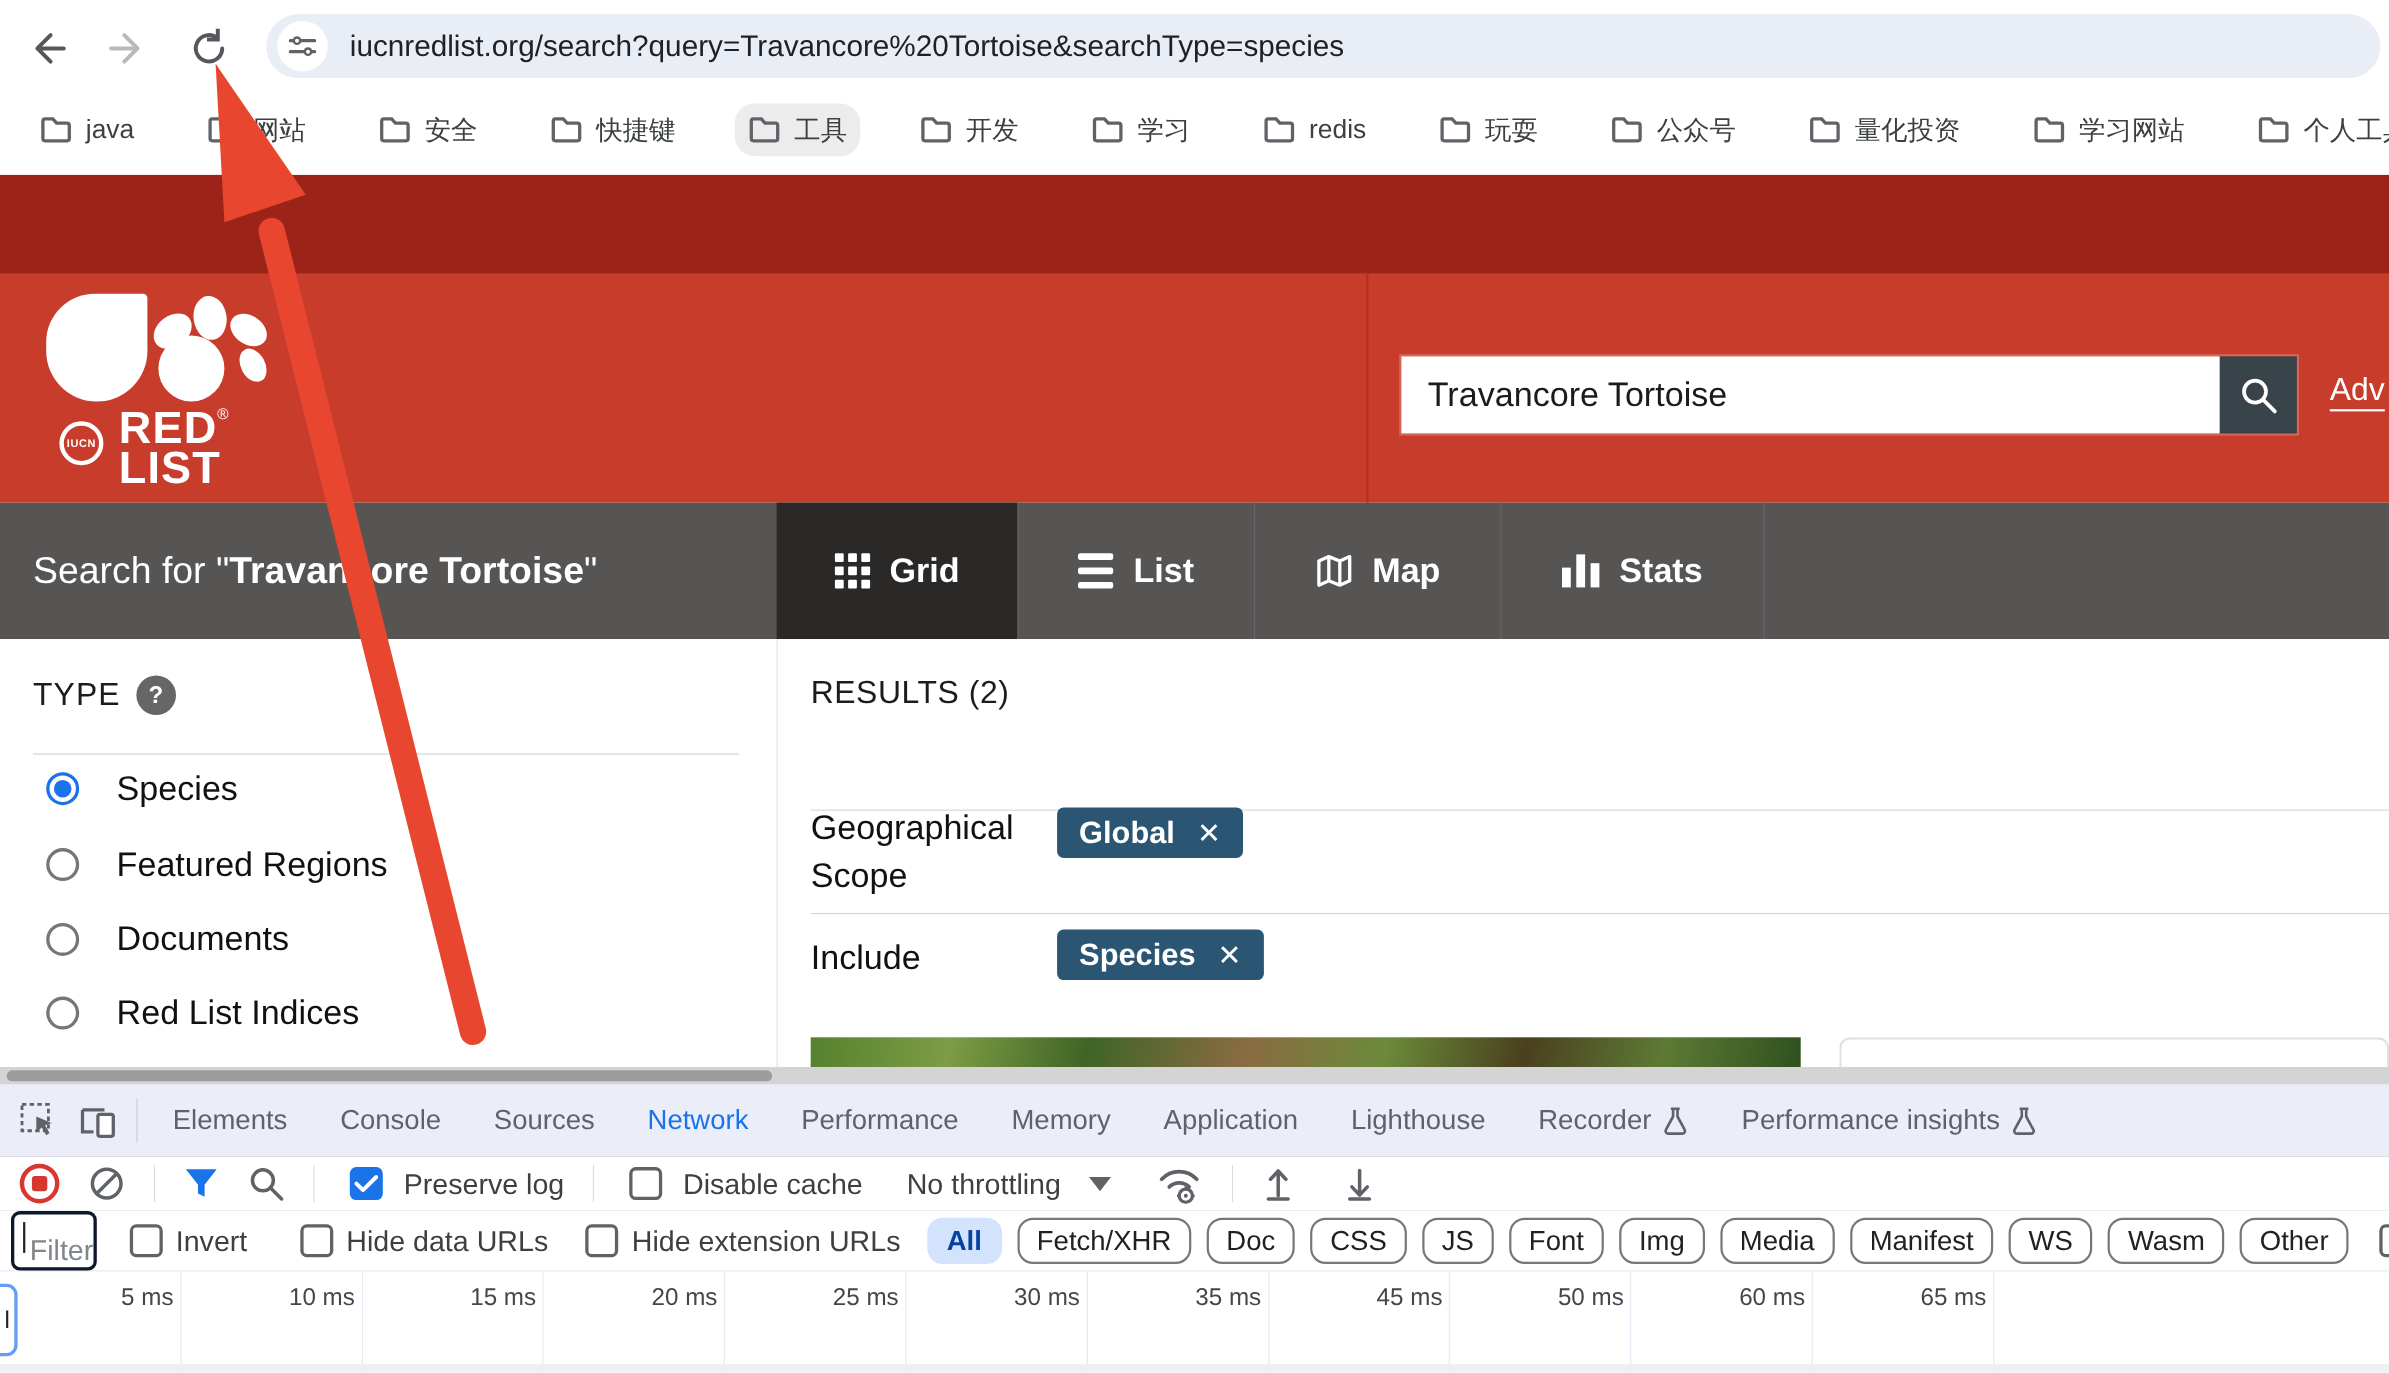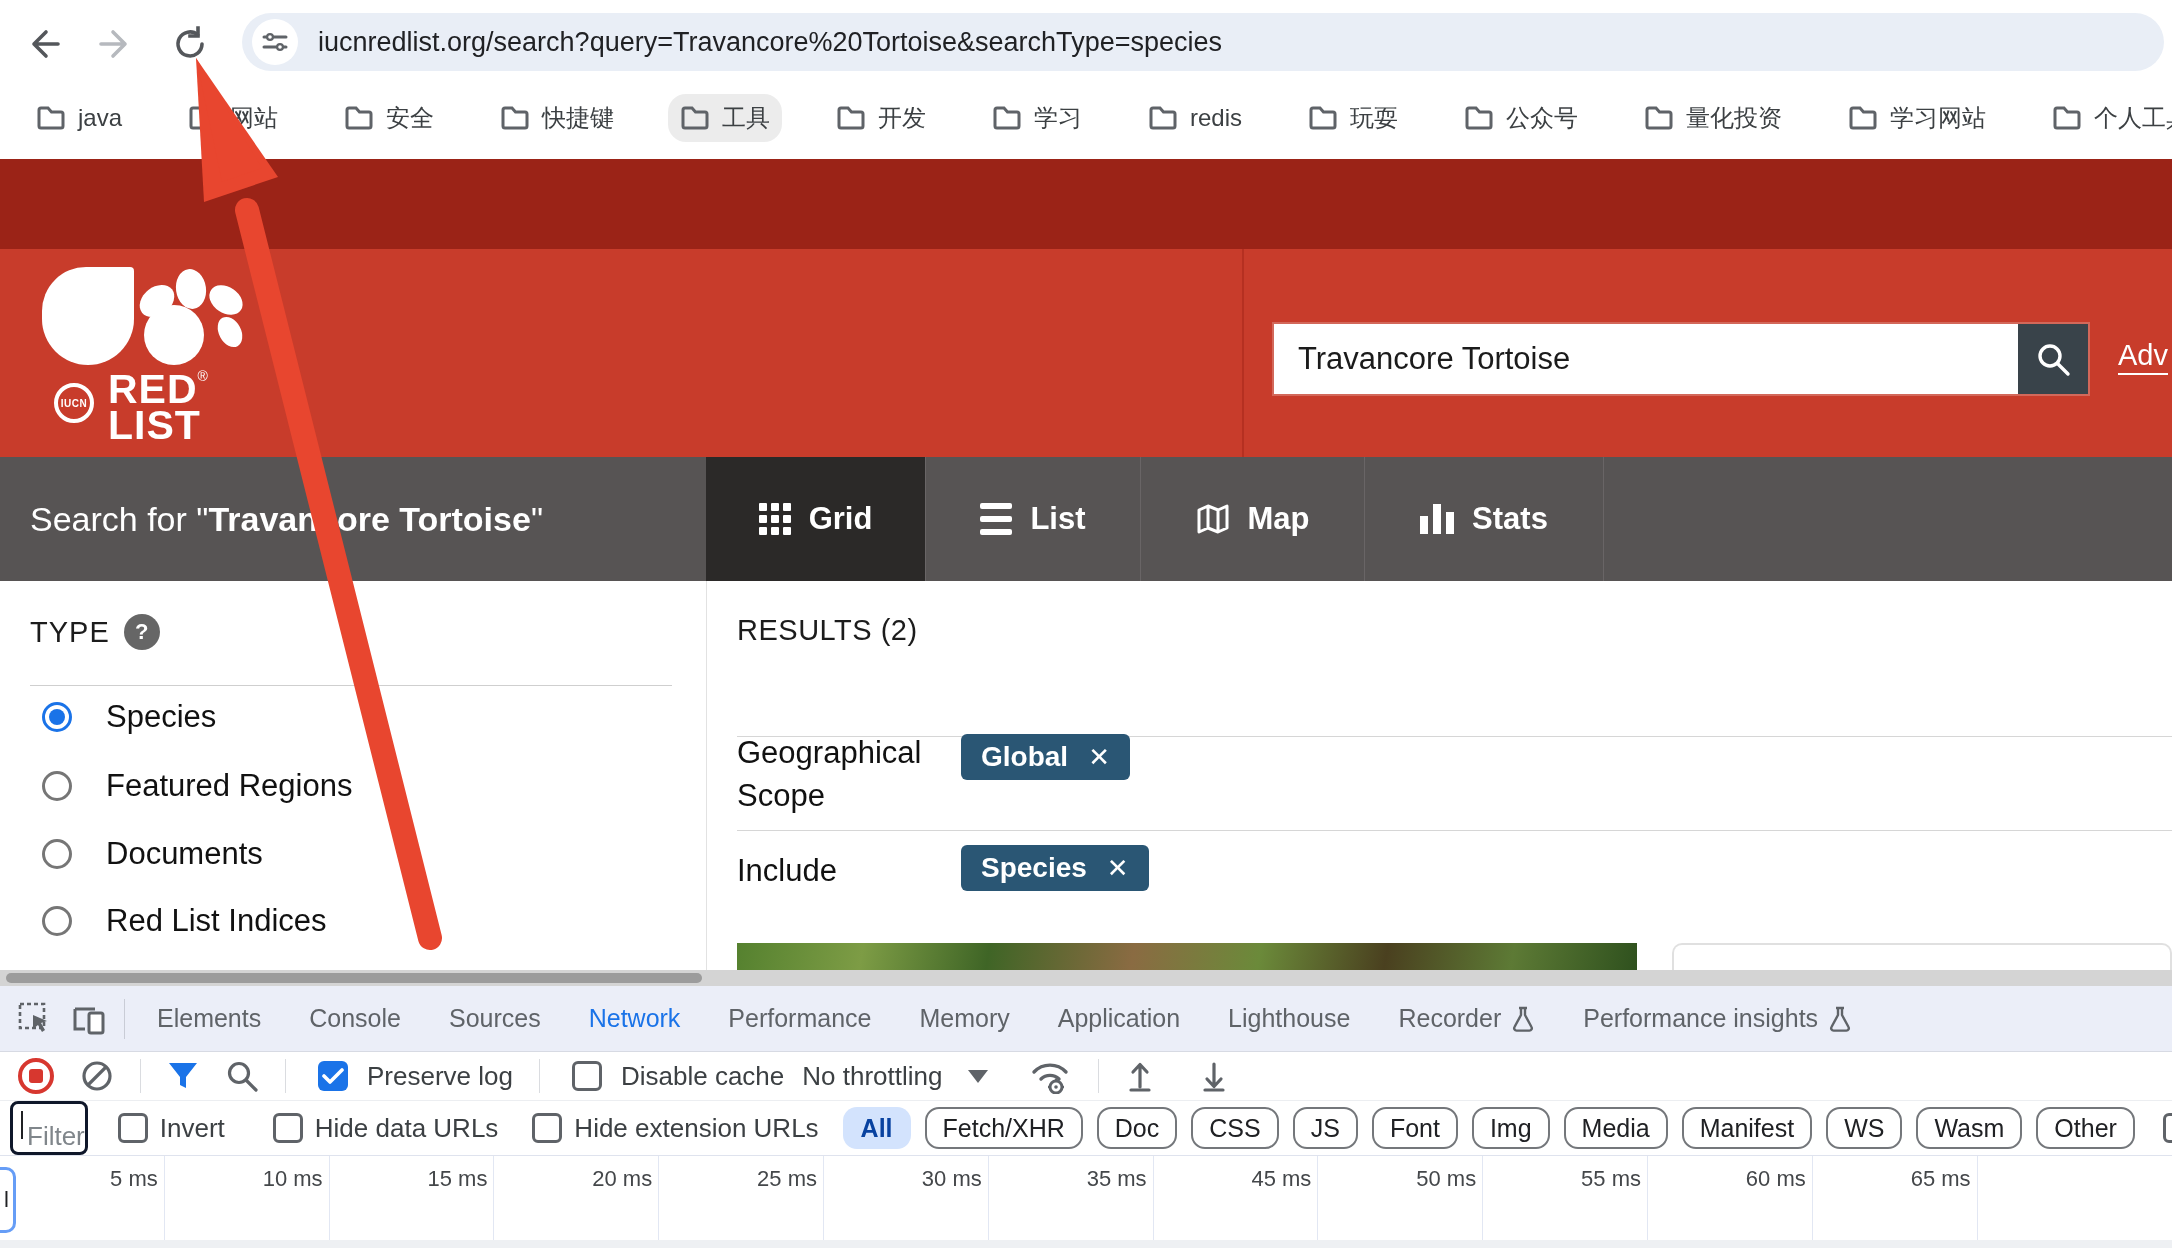--- a/index.html
+++ b/index.html
@@ -105,21 +105,21 @@
 
   .dt-toolbar { position:absolute; left:0; top:1052px; width:2172px; height:49px; background:#fff; border-bottom:1px solid #eceef1; display:flex; align-items:center; }
   .rec-btn { width:36px; height:36px; border:4px solid #d7372f; border-radius:50%; margin-left:18px; display:flex; align-items:center; justify-content:center; }
   .rec-btn i { width:14px; height:14px; background:#d7372f; border-radius:3px; }
   .tool-ic { margin-left:26px; display:flex; align-items:center; justify-content:center; }
   .dtb-div { width:1px; height:34px; background:#dadce0; margin-left:26px; }
   .cb { width:30px; height:30px; border-radius:6px; flex:none; }
   .cb.on { background:#1a73e8; display:flex; align-items:center; justify-content:center; }
   .cb.off { background:#fff; border:3px solid #5f6368; }
   .dtb-label { font-size:26px; color:#3c4043; margin-left:19px; white-space:nowrap; }
-  .throttle { display:flex; align-items:center; gap:26px; margin-left:18px; }
+  .throttle { display:flex; align-items:center; gap:26px; margin-left:40px; }
   .throttle span { font-size:26px; color:#3c4043; }
   .caretdn { width:0; height:0; border-left:10px solid transparent; border-right:10px solid transparent; border-top:13px solid #5f6368; }
 
   .dt-filterbar { position:absolute; left:0; top:1101px; width:2172px; height:55px; background:#fff; border-bottom:1px solid #dfe3ee; display:flex; align-items:center; }
   .filter-input { position:relative; margin-left:10px; width:327px; height:54px; border:3px solid #0f172a; border-radius:8px; background:#fff; display:flex; align-items:flex-end; }
   .filter-input .ph { font-size:26px; color:#80868b; margin-left:14px; }
   .caret-bar { position:absolute; left:8px; top:7px; width:2px; height:28px; background:#202124; }
   .fb-label { font-size:26px; color:#3c4043; margin-left:12px; white-space:nowrap; }
   .fb-cb { margin-left:26px; }
   .fb-div { width:1px; height:36px; background:#dadce0; margin-left:22px; }
@@ -526,21 +526,20 @@
   <div class="dt-timeline">
     <div class="tl-cell">5 ms</div>
     <div class="tl-cell">10 ms</div>
     <div class="tl-cell">15 ms</div>
     <div class="tl-cell">20 ms</div>
     <div class="tl-cell">25 ms</div>
     <div class="tl-cell">30 ms</div>
     <div class="tl-cell">35 ms</div>
     <div class="tl-cell">45 ms</div>
     <div class="tl-cell">50 ms</div>
-    <div class="tl-cell">55 ms</div>
     <div class="tl-cell">60 ms</div>
     <div class="tl-cell">65 ms</div>
     <div class="tl-frag">l</div>
   </div>
   <div class="tl-bottom"></div>
 
   <svg class="arrow-overlay" width="2172" height="1248" viewBox="0 0 2172 1248">
     <line x1="430" y1="938" x2="247" y2="210" stroke="#e8462f" stroke-width="24" stroke-linecap="round"></line>
     <polygon points="196,58 278,177 204,202" fill="#e8462f"></polygon>
     <polygon points="196,58 262,168 222,182" fill="#e8462f"></polygon>

